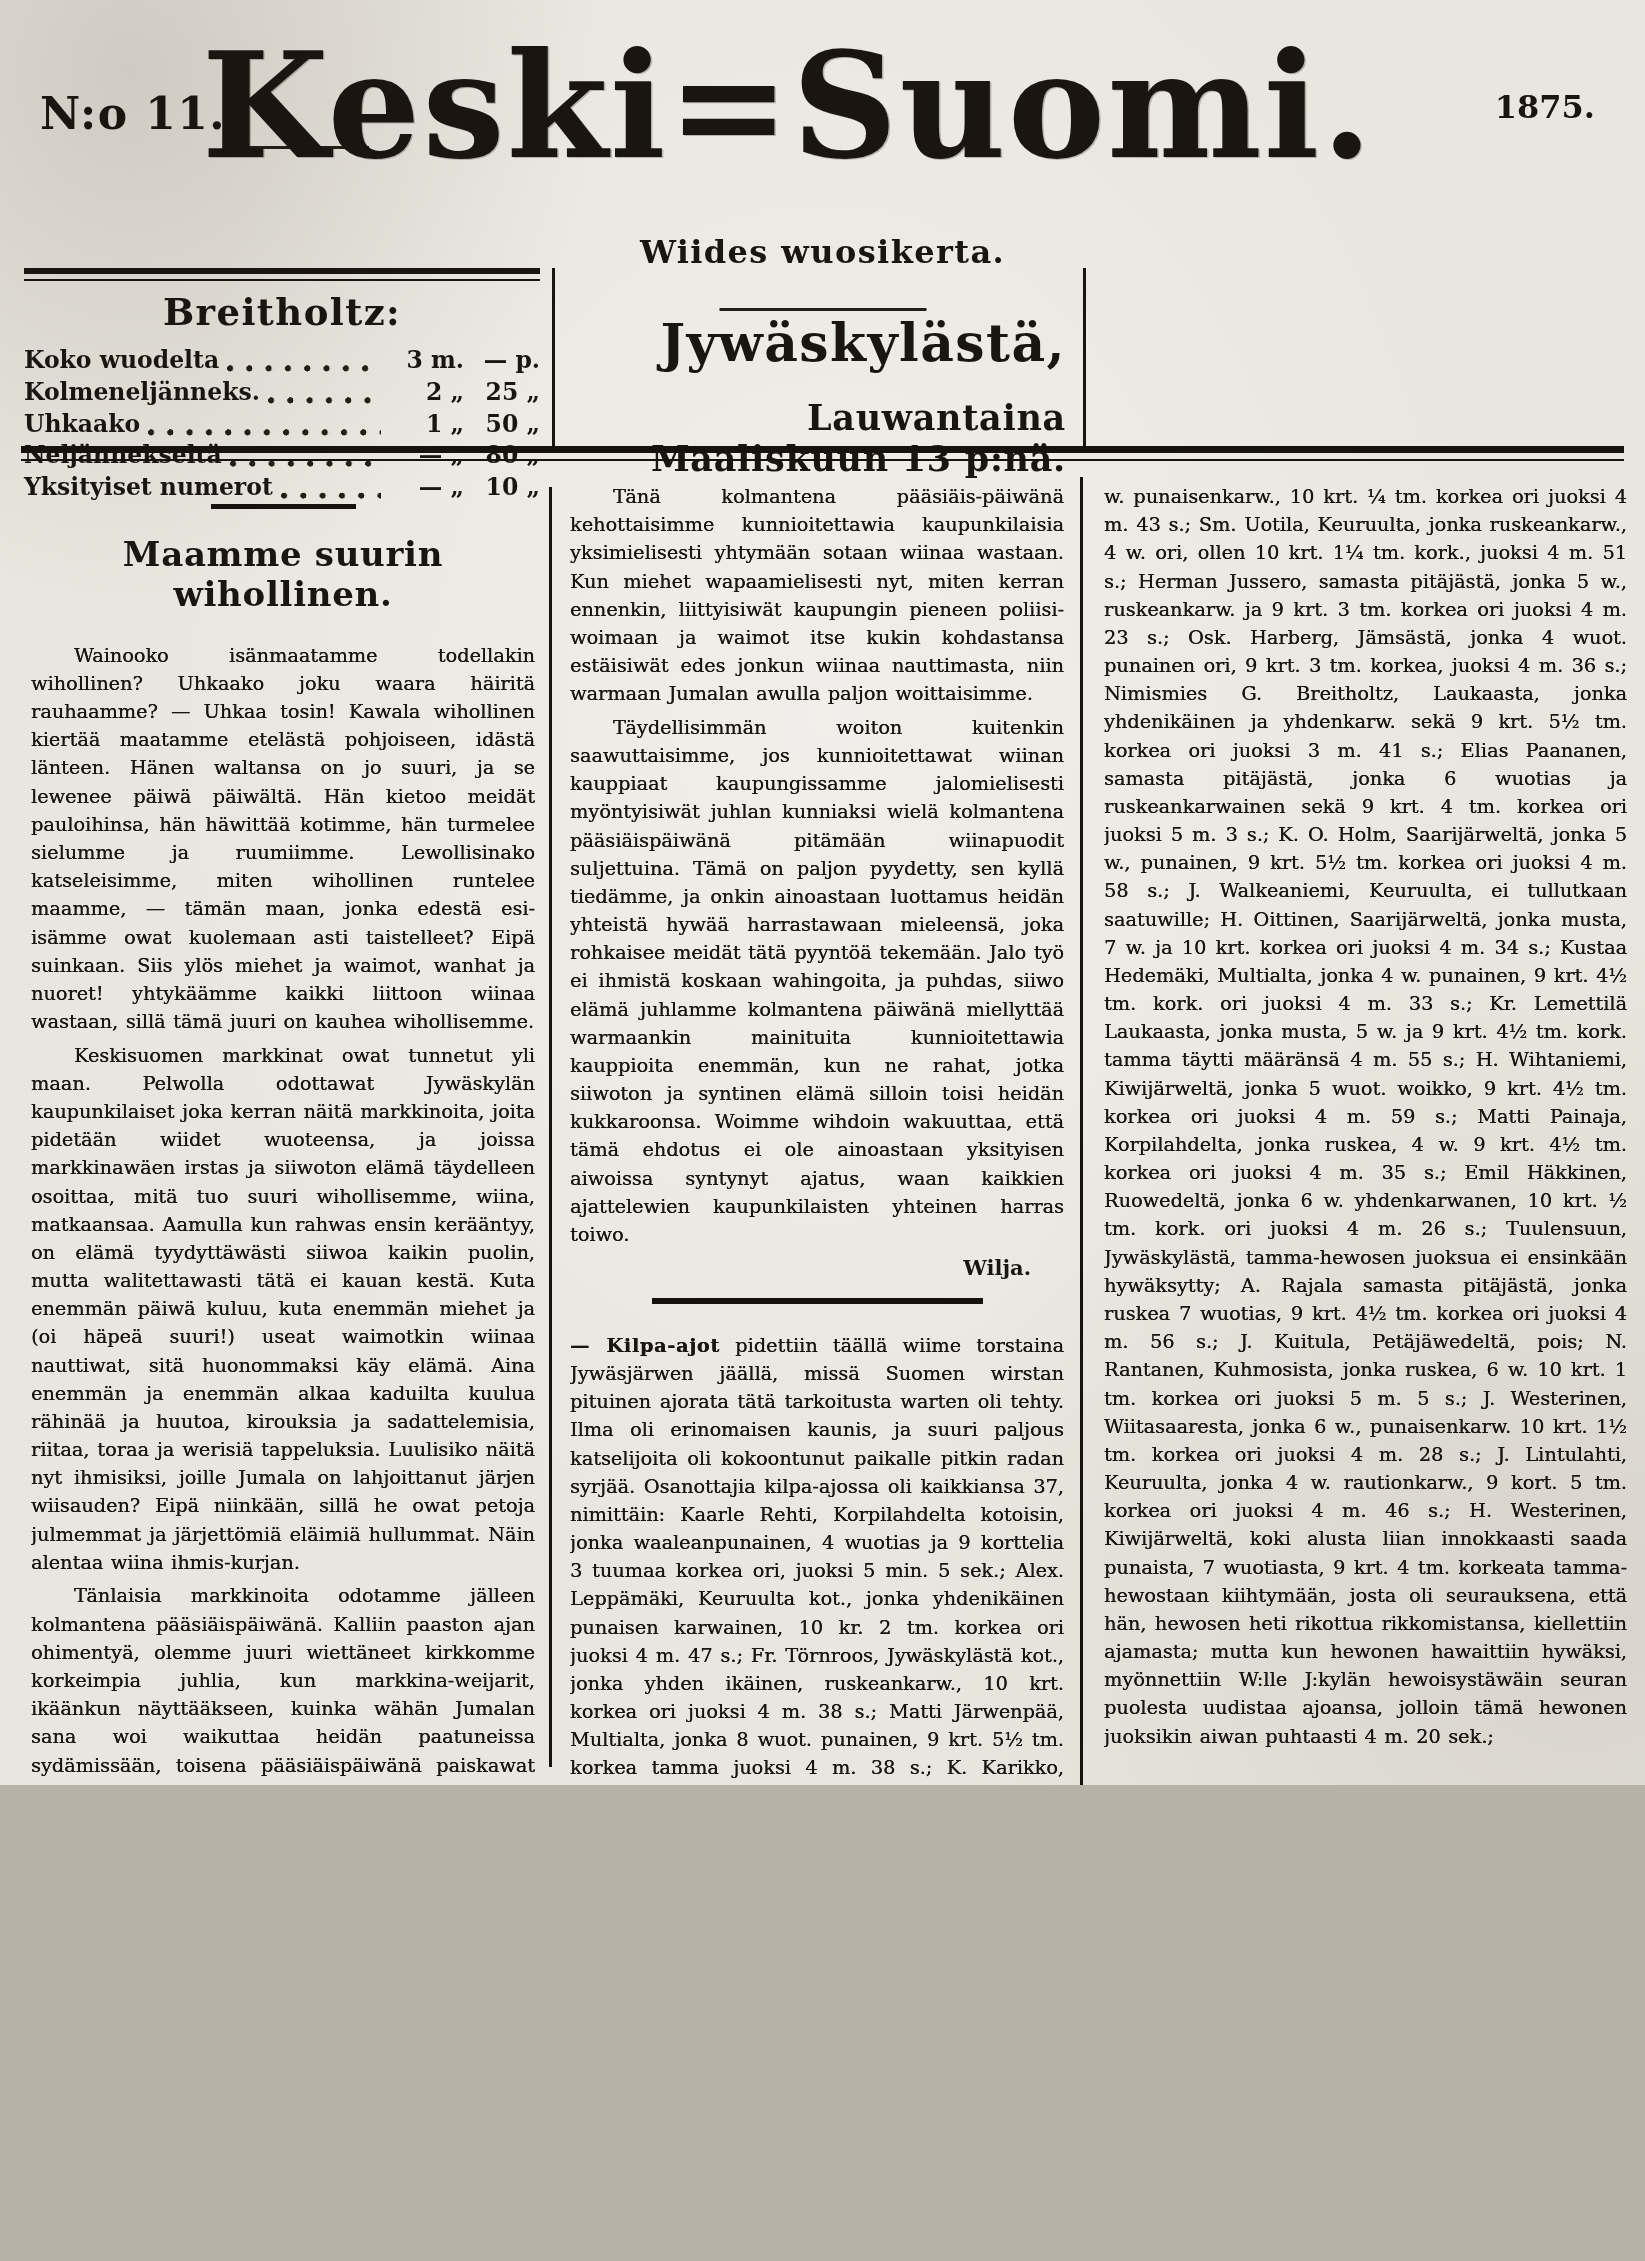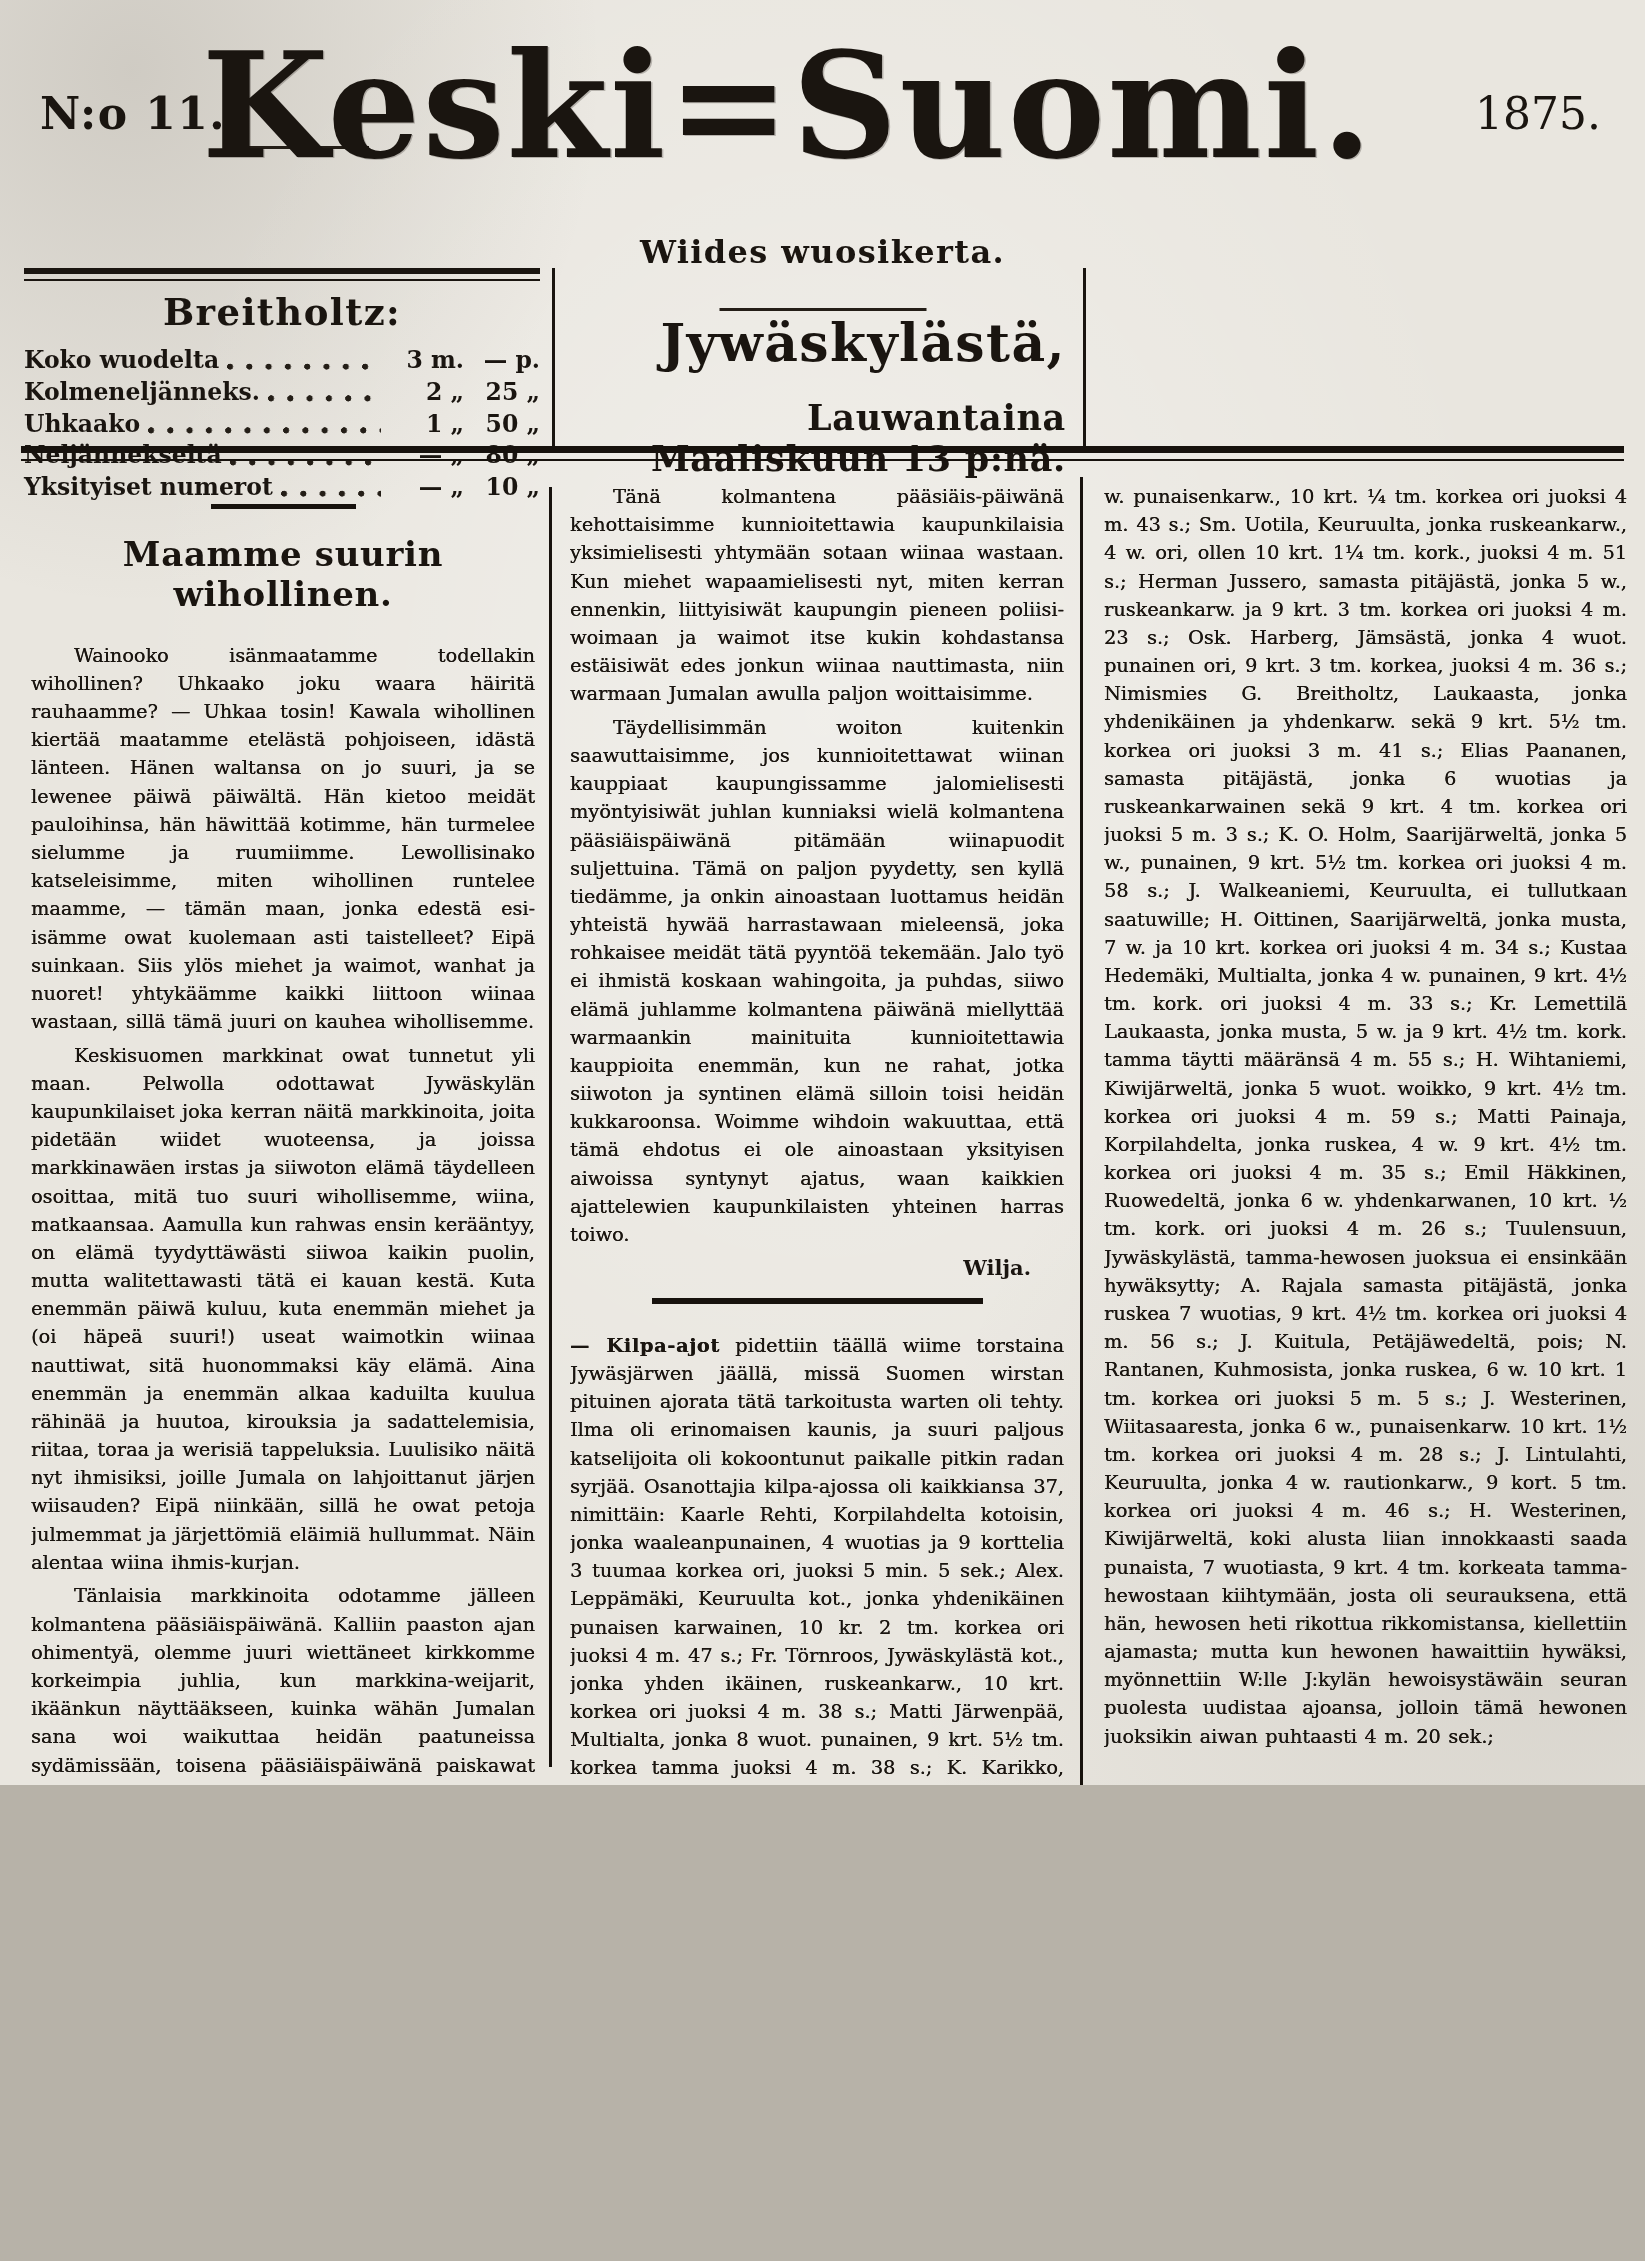--- a/index.html
+++ b/index.html
@@ -17,30 +17,30 @@
     overflow:hidden;
   }
   
   .issue-no{position:absolute;left:40px;top:88px;font-size:44px;font-weight:bold;letter-spacing:1.4px;}
   .issue-dash{position:absolute;left:228px;top:146px;width:141px;height:3.4px;background:#241e17;}
   .paper-title{
     position:absolute;left:0;right:69px;top:-4.1px;text-align:center;
     font-size:146px;font-weight:bold;letter-spacing:2.1px;line-height:1.5;margin:0;
     text-shadow:1.4px 1.4px 0 rgba(26,21,16,.25);
   }
-  .year{position:absolute;right:44px;top:88px;font-size:44px;font-weight:normal;}
+  .year{position:absolute;right:50px;top:88px;font-size:32px;font-weight:bold;}
   .edition{position:absolute;left:0;right:0;top:233px;text-align:center;font-size:32px;font-weight:bold;letter-spacing:1.4px;}
   .edition-rule{position:absolute;left:50%;top:308px;transform:translateX(-50%);width:207px;height:3.4px;background:#241e17;}
   
   .info-box{position:absolute;box-sizing:border-box;}
   .box-left{left:24px;top:268px;width:516px;}
   .box-right{left:1098px;top:268px;width:530px;}
   .dbl-rule{border-top:6.2px solid #1a1510;border-bottom:2.1px solid #1a1510;height:4.8px;margin-bottom:9.7px;}
   .box-title{text-align:center;font-size:37px;font-weight:bold;margin:4.1px 0 12.4px 0;letter-spacing:1.4px;}
-  .price-row{display:flex;align-items:center;font-size:23.5px;font-weight:bold;margin:4.8px 0;line-height:1.15;}
+  .price-row{display:flex;align-items:flex-end;font-size:23.5px;font-weight:bold;margin:4.8px 0;line-height:1.15;}
   .pr-label{white-space:nowrap;}
   .pr-dots{flex:1 1 auto;height:23.5px;margin:0 7px;
     background-image:radial-gradient(circle at 4.1px 18px,#241e17 2.8px,transparent 3.3px);
     background-size:19.3px 23.5px;background-repeat:repeat-x;}
   .pr-marks{width:76px;text-align:right;white-space:nowrap;}
   .pr-pennies{width:76px;text-align:right;white-space:nowrap;}
   .center-cell{position:absolute;left:564px;top:312px;width:502px;text-align:right;}
   .dateline-place{font-size:52px;font-weight:bold;margin:0 0 23.5px 0;letter-spacing:1.4px;}
   .dateline-date{font-size:35px;font-weight:bold;margin:0;letter-spacing:0.7px;}
   .dist-text{font-size:23px;font-weight:bold;line-height:1.32;margin:0 0 7px 0;text-align:left;}

